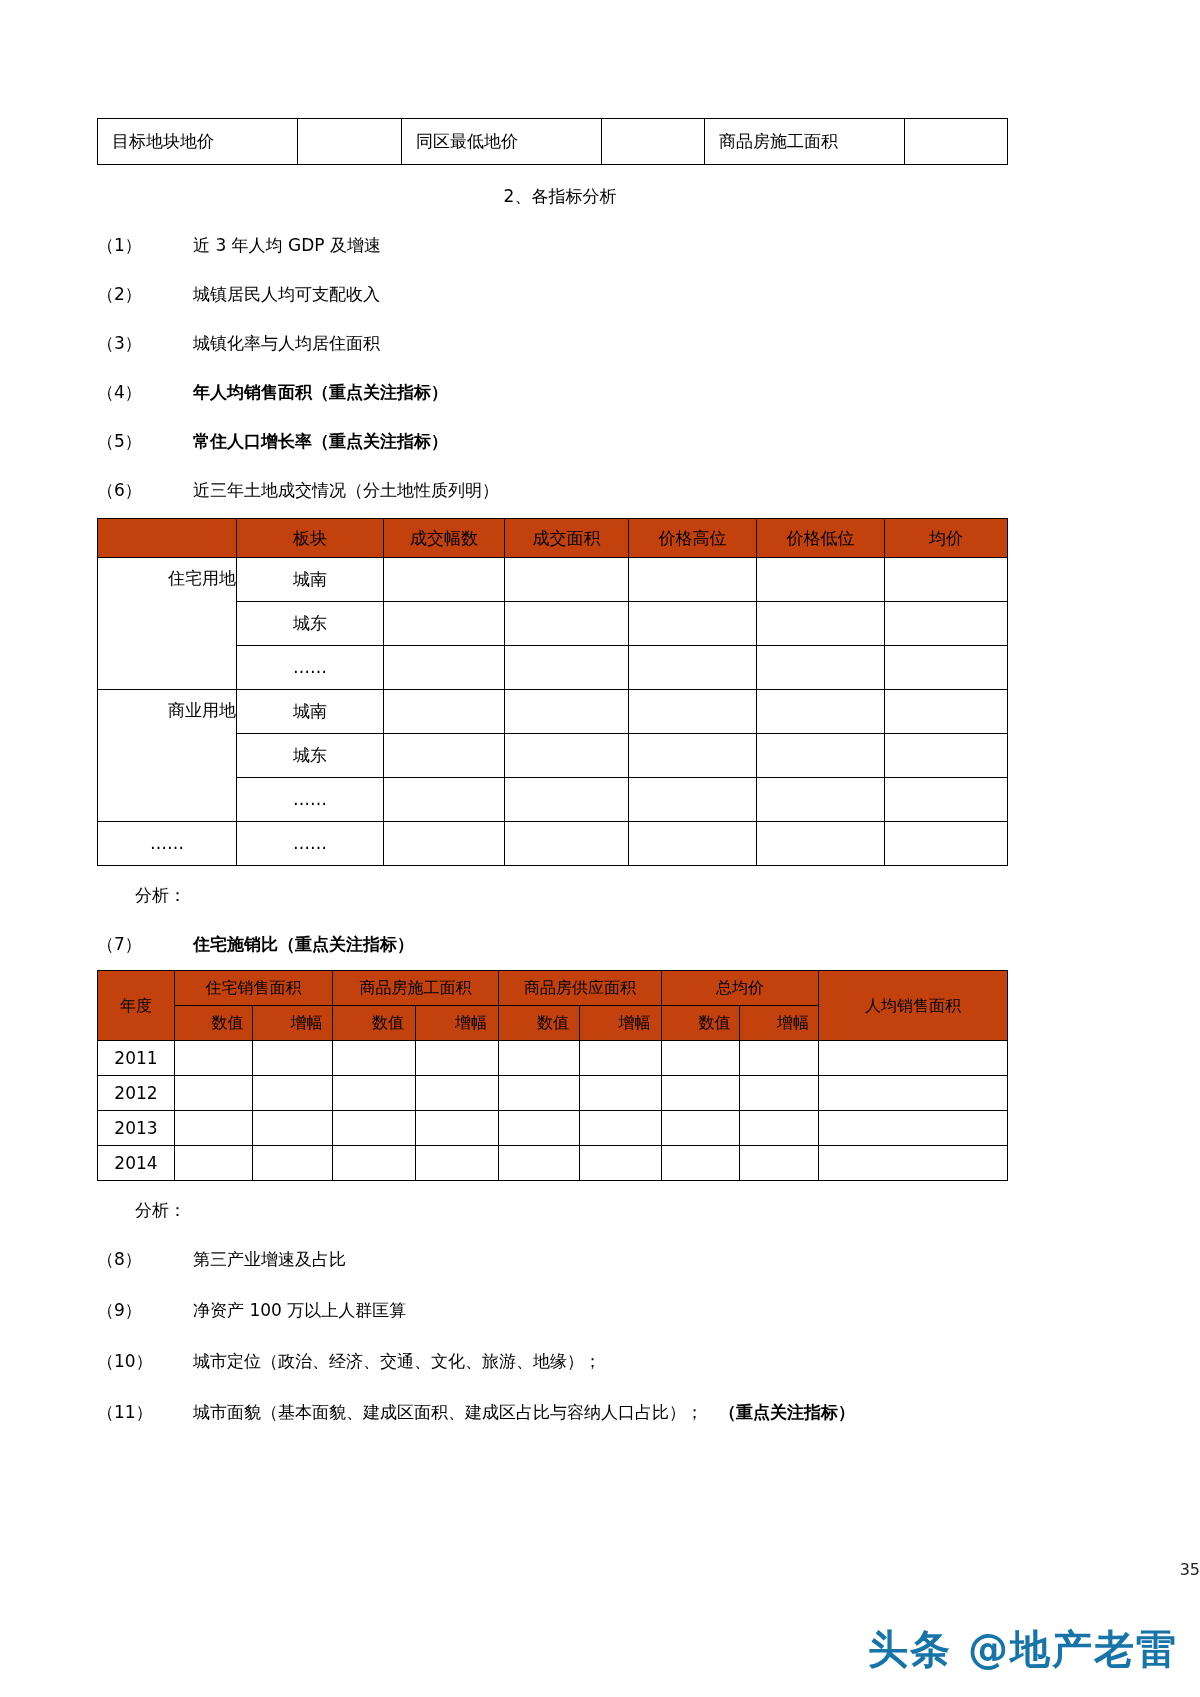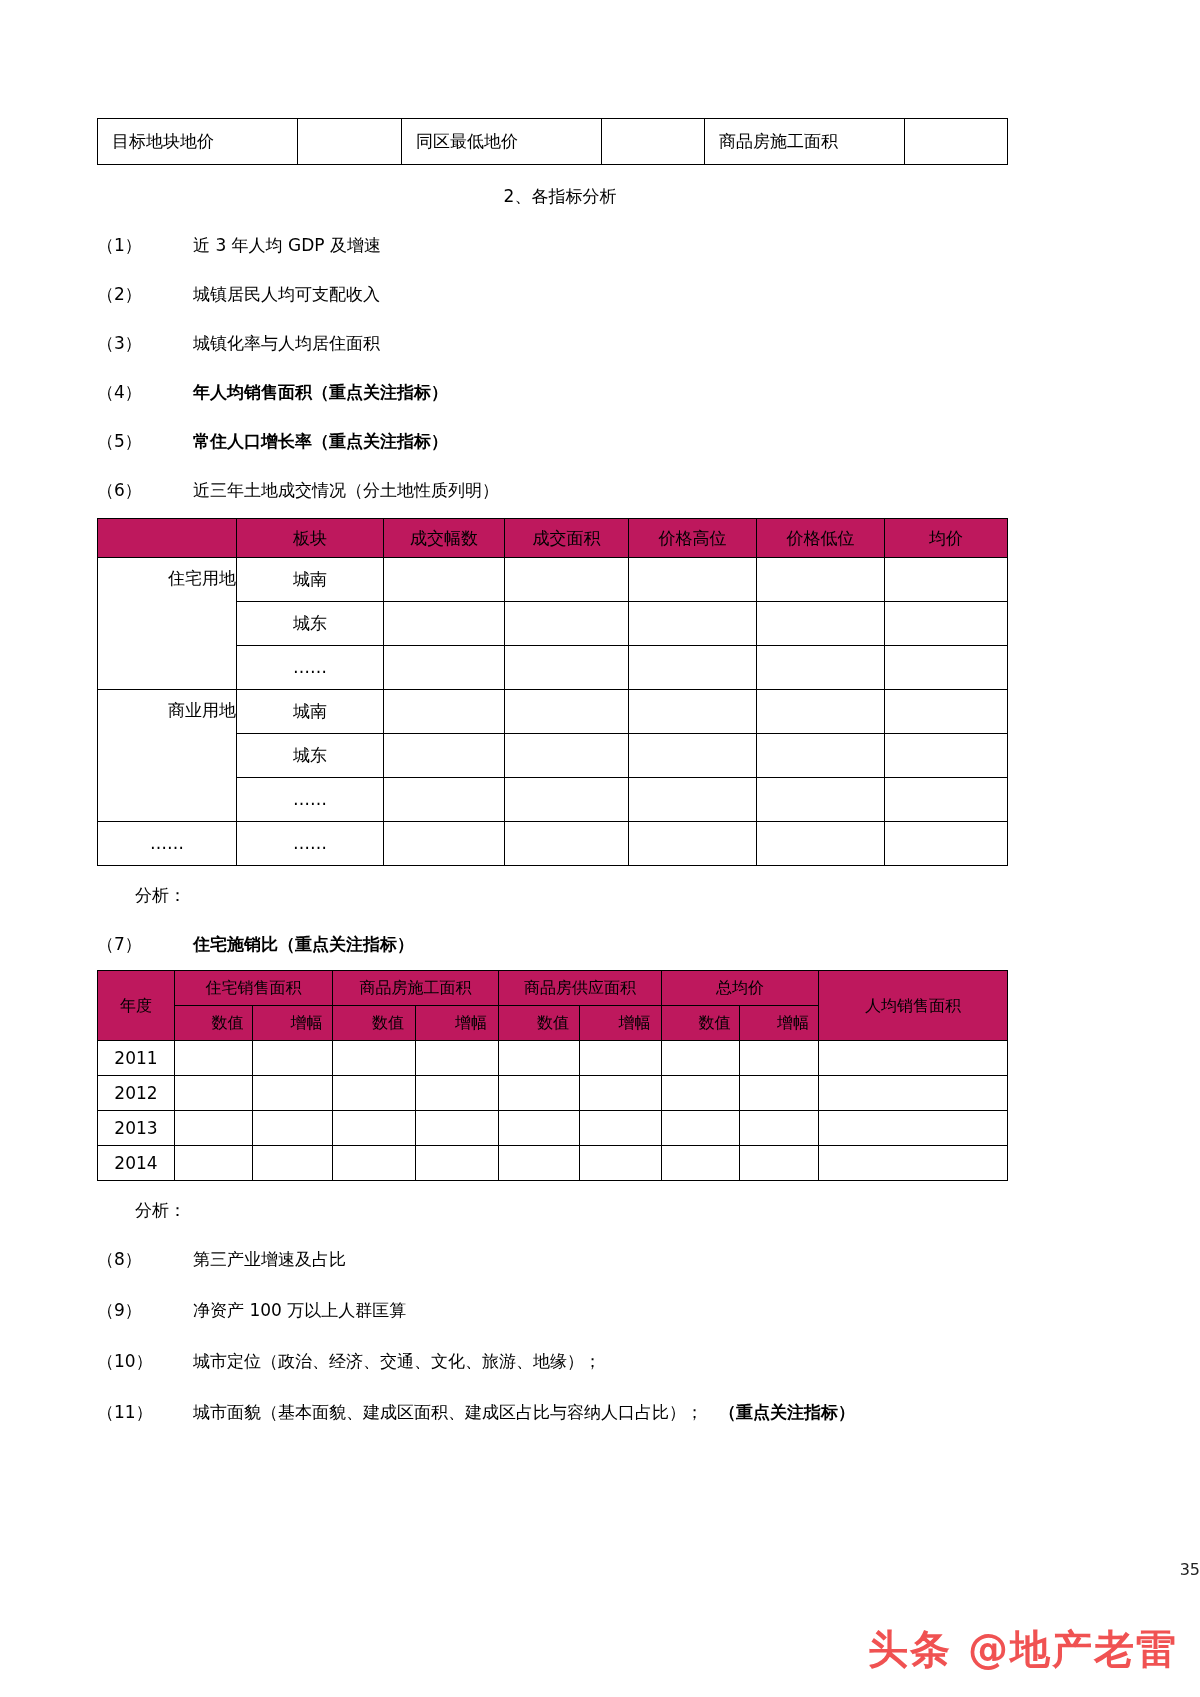--- a/index.html
+++ b/index.html
@@ -37,21 +37,21 @@
   table.doc-table th {
     border: 1.5px solid #000000;
     padding: 0;
     font-weight: normal;
     text-align: center;
     vertical-align: middle;
     color: #000;
     line-height: 1.2;
   }
   .hdr {
-    background: #be185d;
+    background: #c2410c;
   }
 
   
   table.t-top { width: 910px; }
   table.t-top td {
     height: 45px;
   }
   table.t-top td.lbl {
     text-align: left;
     padding-left: 14px;
@@ -113,21 +113,21 @@
     color: #222;
   }
 
   
   .watermark {
     position: absolute;
     right: 22px;
     bottom: 20px;
     font-size: 40px;
     font-weight: bold;
-    color: #ef4444;
+    color: #0369a1;
     letter-spacing: 2px;
     white-space: nowrap;
     text-shadow: 2px 2px 0 #ffffff, -1px -1px 0 #ffffff;
     opacity: 0.92;
   }
 </style>
 </head>
 <body>
 
 <div class="page">

